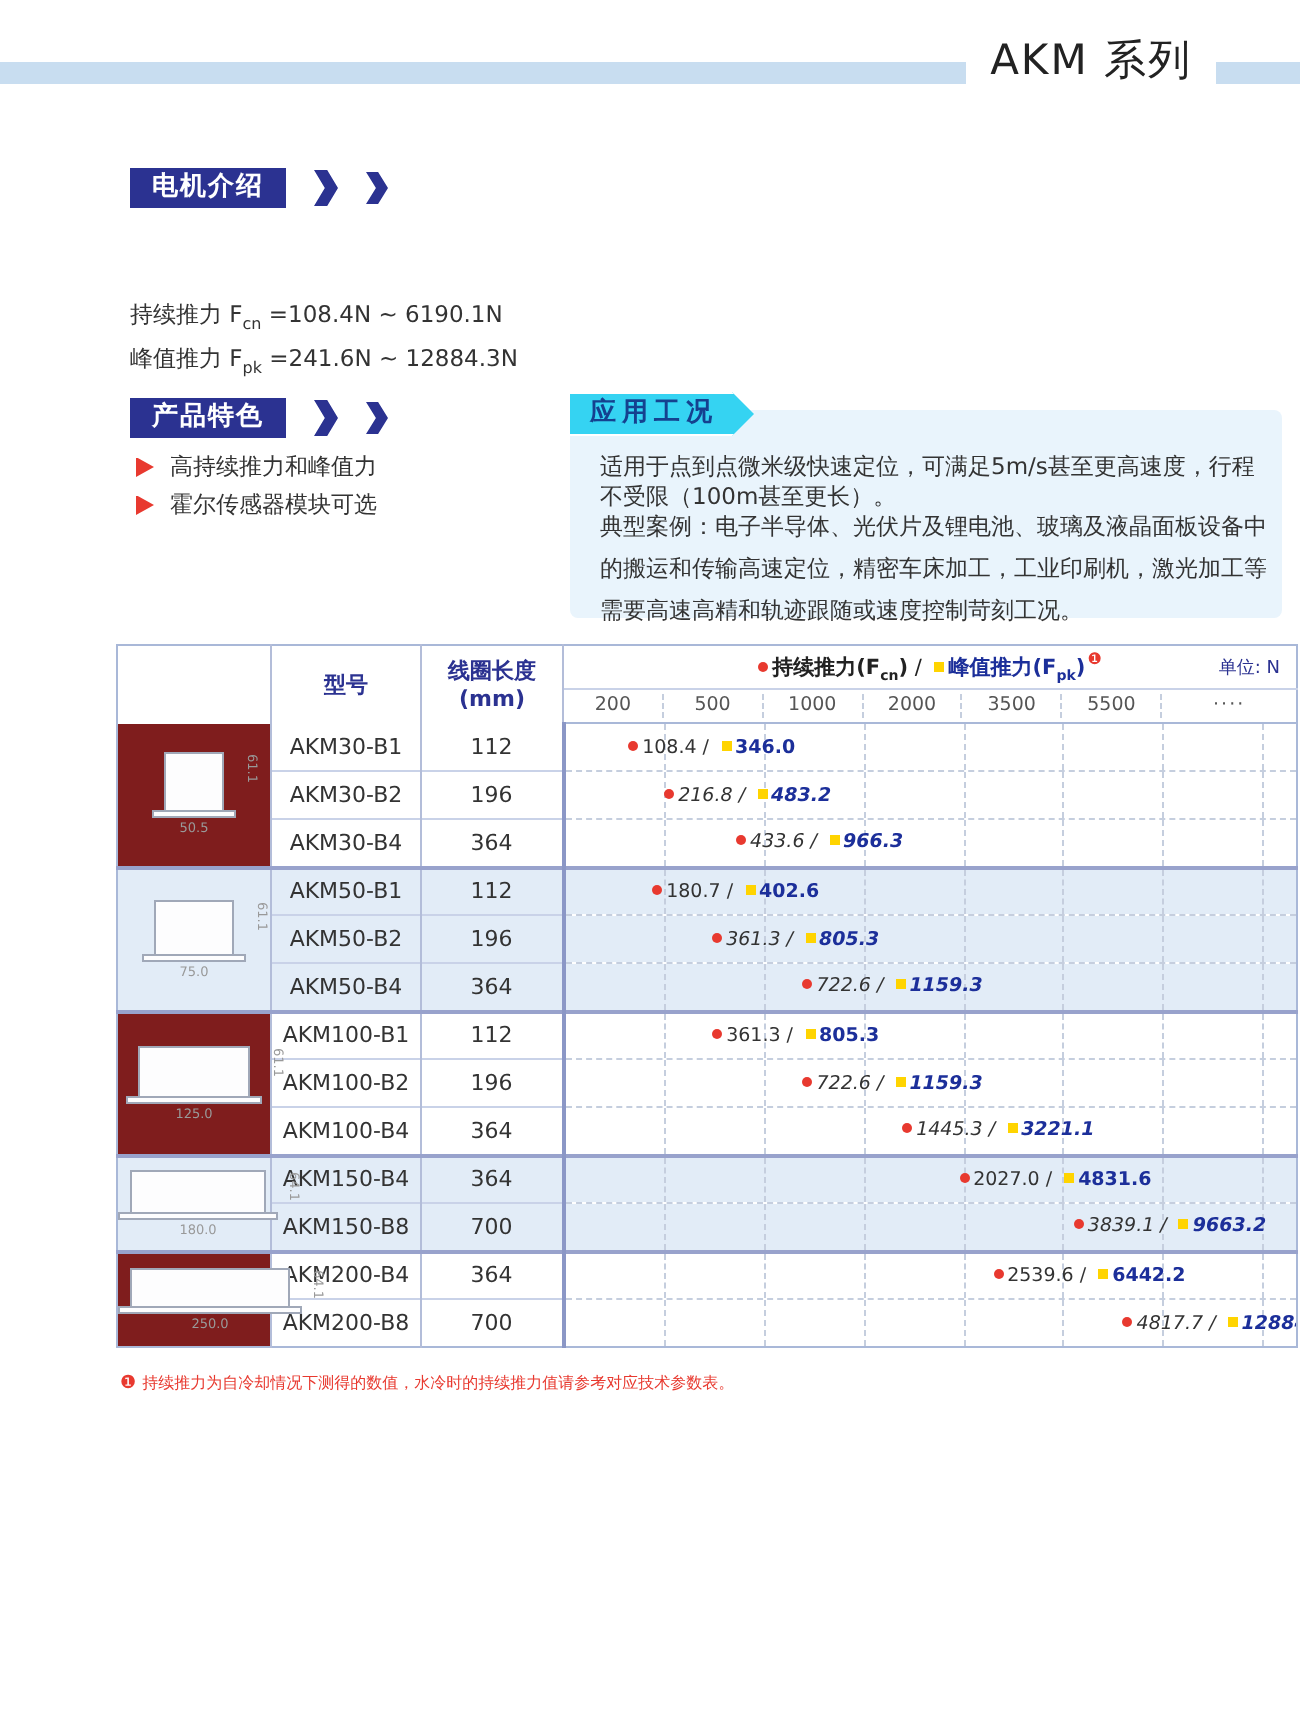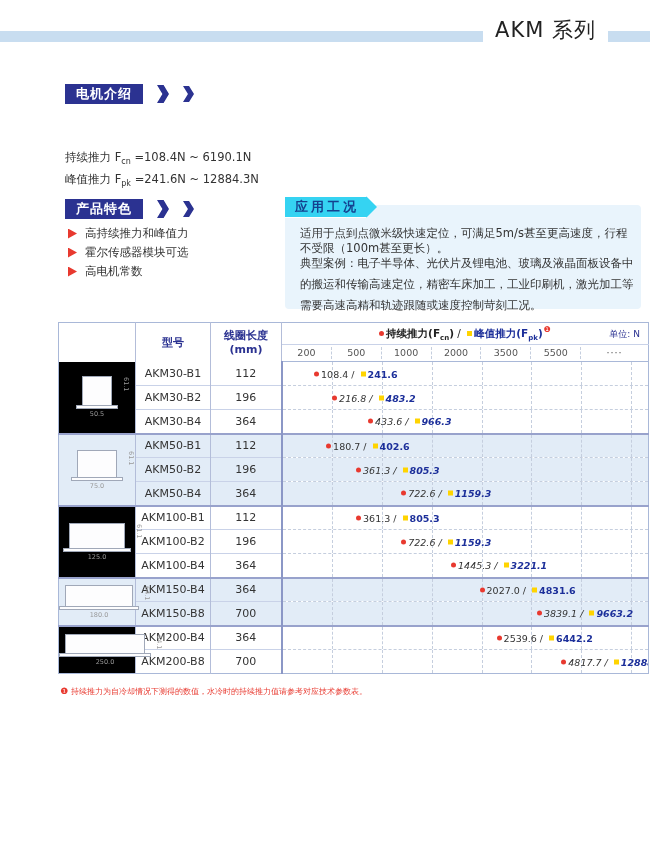--- a/index.html
+++ b/index.html
@@ -70,21 +70,21 @@
   .scale-flex{display:flex;height:16px;align-items:center;}
   .scale-cell{display:inline-block;width:13.624%;text-align:center;font-size:9.5px;color:#555;
     border-right:1px dashed var(--dash);line-height:12px;}
   .scale-cell.last{flex:1;border-right:none;letter-spacing:1px;}
   .force-table tbody td{height:24px;}
   tr.alt td{background:var(--rowalt);}
   tr.group-start td{border-top:2px solid var(--groupline);}
   tr.first-row td{border-top:none;}
   tr.row-inner td.model-cell,tr.row-inner td.coil-cell{border-top:1px solid var(--inner);}
   tr.row-inner td.chart-cell{border-top:1px dashed var(--dash);font-style:italic;}
-  td.draw-cell{border-right:1px solid #b3bdd9;vertical-align:middle;background:#000000;}
+  td.draw-cell{border-right:1px solid #b3bdd9;vertical-align:middle;background:#7f1d1d;}
   tr.alt td.draw-cell{background:var(--rowalt);}
   td.model-cell{text-align:center;color:#333;border-right:1px solid #b3bdd9;}
   td.coil-cell{text-align:center;color:#333;border-right:2px solid #8b97c6;}
   td.chart-cell{position:relative;}
   .chart-inner{position:absolute;inset:0;overflow:hidden;}
   .grid-v{position:absolute;top:0;bottom:0;width:0;border-left:1px dashed var(--dash);}
   .pt{position:absolute;top:50%;transform:translateY(-50%);white-space:nowrap;font-size:9.5px;color:#333;}
   .pt .fv{color:#333;}
   .pt .sl{color:#333;}
   .pt .fpk{color:var(--fpk);font-weight:bold;}
@@ -125,24 +125,20 @@
   <span class="chev small"></span>
 </div>
 <div class="feature-list">
   <div class="feature-item">
       <span class="tri"></span>
       <span>高持续推力和峰值力</span>
     </div>
   <div class="feature-item">
       <span class="tri"></span>
       <span>霍尔传感器模块可选</span>
-    </div>
-  <div class="feature-item">
-      <span class="tri"></span>
-      <span>高电机常数</span>
     </div>
 </div>
 
 <div class="app-box"></div>
 <div class="badge-cyan">应用工况</div>
 <div class="app-p1">适用于点到点微米级快速定位，可满足5m/s甚至更高速度，行程不受限（100m甚至更长）。</div>
 <div class="app-p2">典型案例：电子半导体、光伏片及锂电池、玻璃及液晶面板设备中的搬运和传输高速定位，精密车床加工，工业印刷机，激光加工等需要高速高精和轨迹跟随或速度控制苛刻工况。</div>
 
 <table class="force-table">
   <colgroup>
@@ -194,21 +190,21 @@
         <td class="coil-cell">112</td>
         <td class="chart-cell">
           <div class="chart-inner">
             <span class="grid-v" style="left: 13.624%;"></span>
             <span class="grid-v" style="left: 27.248%;"></span>
             <span class="grid-v" style="left: 40.872%;"></span>
             <span class="grid-v" style="left: 54.496%;"></span>
             <span class="grid-v" style="left: 68.12%;"></span>
             <span class="grid-v" style="left: 81.744%;"></span>
             <span class="grid-v" style="left: 95.368%;"></span>
-            <span class="pt" style="left: calc(9.46% - 3px);"><span class="dot"></span><span class="fv">108.4</span><span class="sl"> / </span><span class="sq"></span><span class="fpk">241.6</span></span>
+            <span class="pt" style="left: calc(9.46% - 3px);"><span class="dot"></span><span class="fv">108.4</span><span class="sl"> / </span><span class="sq"></span><span class="fpk">346.0</span></span>
           </div>
         </td>
       </tr>
       <tr class="row-inner">
         <td class="model-cell">AKM30-B2</td>
         <td class="coil-cell">196</td>
         <td class="chart-cell">
           <div class="chart-inner">
             <span class="grid-v" style="left: 13.624%;"></span>
             <span class="grid-v" style="left: 27.248%;"></span>

